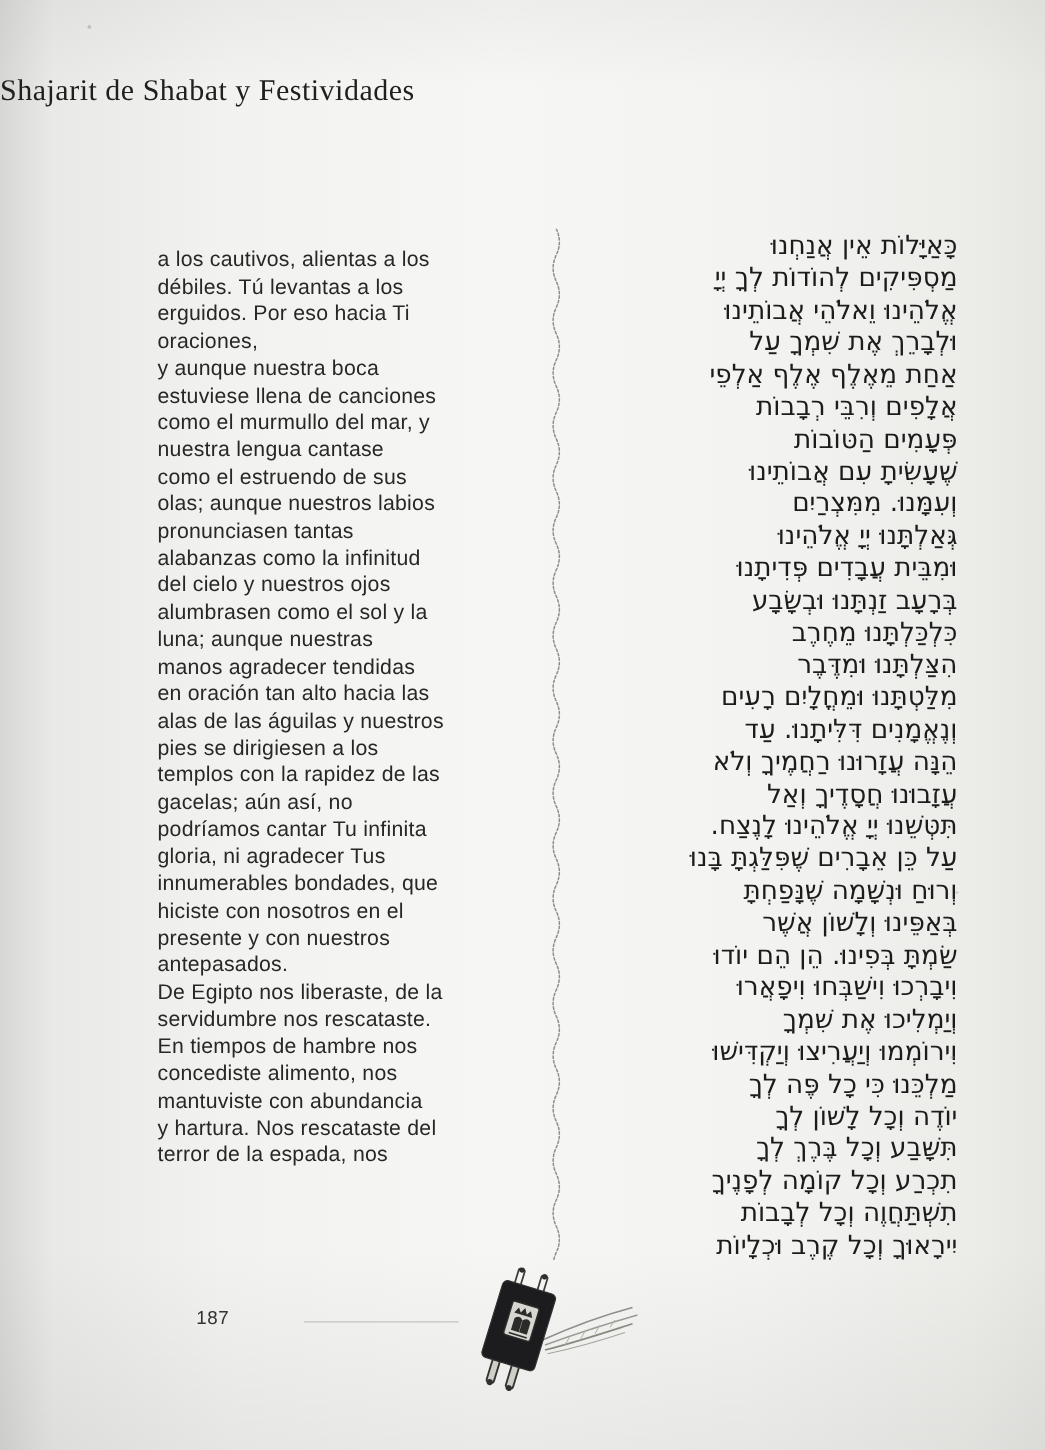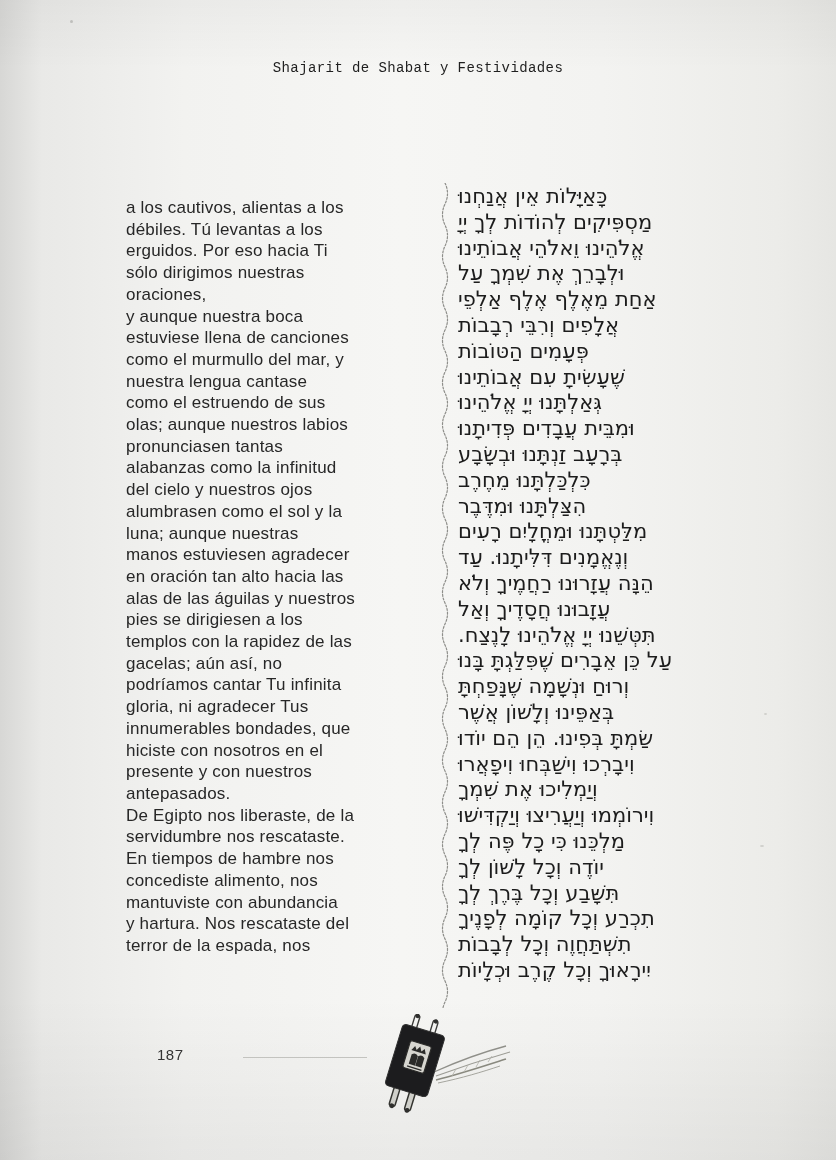--- a/index.html
+++ b/index.html
@@ -9,23 +9,22 @@
     margin:0 auto;
     overflow:hidden;
     background:
       linear-gradient(180deg, rgba(0,0,0,0.035) 0%, rgba(0,0,0,0) 6%, rgba(0,0,0,0) 86%, rgba(0,0,0,0.05) 100%),
       linear-gradient(90deg, #d7d7d5 0%, #e9e9e7 5%, #f2f2f0 22%, #f6f6f4 48%, #f3f3f1 72%, #ecece9 93%, #e6e6e3 100%);
     font-family:"Liberation Sans", sans-serif;
   }
   .header-title{
     position:absolute;
     top:60px;left:0;width:100%;
-    text-align:center;
-    font-family:Liberation Mono, monospace;
-    font-size:14px;
+    font-family:Liberation Serif, serif;
+    font-size:24px;
     letter-spacing:0.4px;
     color:#1f1f1f;
   }
   .col-left{
     position:absolute;
     left:126px;top:197px;
     width:312px;
     font-family:"Liberation Sans", sans-serif;
     font-size:17px;
     line-height:21.7px;
@@ -37,21 +36,21 @@
   .divider-svg{
     position:absolute;
     left:437px;top:183px;
     width:16px;height:825px;
   }
   .col-right{
     position:absolute;
     left:458px;top:184px;
     width:308px;
     direction:rtl;
-    text-align:left;
+    text-align:right;
     font-family:"DejaVu Sans", sans-serif;
     font-size:21px;
     line-height:25.8px;
     color:#1c1c1c;
   }
   .he-line{white-space:nowrap;}
   .page-number{
     position:absolute;
     left:157px;top:1046px;
     font-size:15px;
@@ -79,34 +78,33 @@
 <body>
 
 <div class="page">
 
   <div class="header-title">Shajarit de Shabat y Festividades</div>
 
   <div class="col-left">
       <div class="es-line">a los cautivos, alientas a los</div>
       <div class="es-line">débiles. Tú levantas a los</div>
       <div class="es-line">erguidos. Por eso hacia Ti</div>
-      <div class="es-line">sólo dirigimos nuestras</div>
       <div class="es-line">oraciones,</div>
       <div class="es-line">y aunque nuestra boca</div>
       <div class="es-line">estuviese llena de canciones</div>
       <div class="es-line">como el murmullo del mar, y</div>
       <div class="es-line">nuestra lengua cantase</div>
       <div class="es-line">como el estruendo de sus</div>
       <div class="es-line">olas; aunque nuestros labios</div>
       <div class="es-line">pronunciasen tantas</div>
       <div class="es-line">alabanzas como la infinitud</div>
       <div class="es-line">del cielo y nuestros ojos</div>
       <div class="es-line">alumbrasen como el sol y la</div>
       <div class="es-line">luna; aunque nuestras</div>
-      <div class="es-line">manos estuviesen agradecer</div>
+      <div class="es-line">manos agradecer tendidas</div>
       <div class="es-line">en oración tan alto hacia las</div>
       <div class="es-line">alas de las águilas y nuestros</div>
       <div class="es-line">pies se dirigiesen a los</div>
       <div class="es-line">templos con la rapidez de las</div>
       <div class="es-line">gacelas; aún así, no</div>
       <div class="es-line">podríamos cantar Tu infinita</div>
       <div class="es-line">gloria, ni agradecer Tus</div>
       <div class="es-line">innumerables bondades, que</div>
       <div class="es-line">hiciste con nosotros en el</div>
       <div class="es-line">presente y con nuestros</div>
@@ -126,20 +124,21 @@
 
   <div class="col-right" dir="rtl">
       <div class="he-line">כָּאַיָּלוֹת אֵין אֲנַחְנוּ</div>
       <div class="he-line">מַסְפִּיקִים לְהוֹדוֹת לְךָ יְיָ</div>
       <div class="he-line">אֱלֹהֵינוּ וֵאלֹהֵי אֲבוֹתֵינוּ</div>
       <div class="he-line">וּלְבָרֵךְ אֶת שִׁמְךָ עַל</div>
       <div class="he-line">אַחַת מֵאֶלֶף אֶלֶף אַלְפֵי</div>
       <div class="he-line">אֲלָפִים וְרִבֵּי רְבָבוֹת</div>
       <div class="he-line">פְּעָמִים הַטּוֹבוֹת</div>
       <div class="he-line">שֶׁעָשִׂיתָ עִם אֲבוֹתֵינוּ</div>
+      <div class="he-line">וְעִמָּנוּ. מִמִּצְרַיִם</div>
       <div class="he-line">גְּאַלְתָּנוּ יְיָ אֱלֹהֵינוּ</div>
       <div class="he-line">וּמִבֵּית עֲבָדִים פְּדִיתָנוּ</div>
       <div class="he-line">בְּרָעָב זַנְתָּנוּ וּבְשָׂבָע</div>
       <div class="he-line">כִּלְכַּלְתָּנוּ מֵחֶרֶב</div>
       <div class="he-line">הִצַּלְתָּנוּ וּמִדֶּבֶר</div>
       <div class="he-line">מִלַּטְתָּנוּ וּמֵחֳלָיִם רָעִים</div>
       <div class="he-line">וְנֶאֱמָנִים דִּלִּיתָנוּ. עַד</div>
       <div class="he-line">הֵנָּה עֲזָרוּנוּ רַחֲמֶיךָ וְלֹא</div>
       <div class="he-line">עֲזָבוּנוּ חֲסָדֶיךָ וְאַל</div>
       <div class="he-line">תִּטְּשֵׁנוּ יְיָ אֱלֹהֵינוּ לָנֶצַח.</div>

